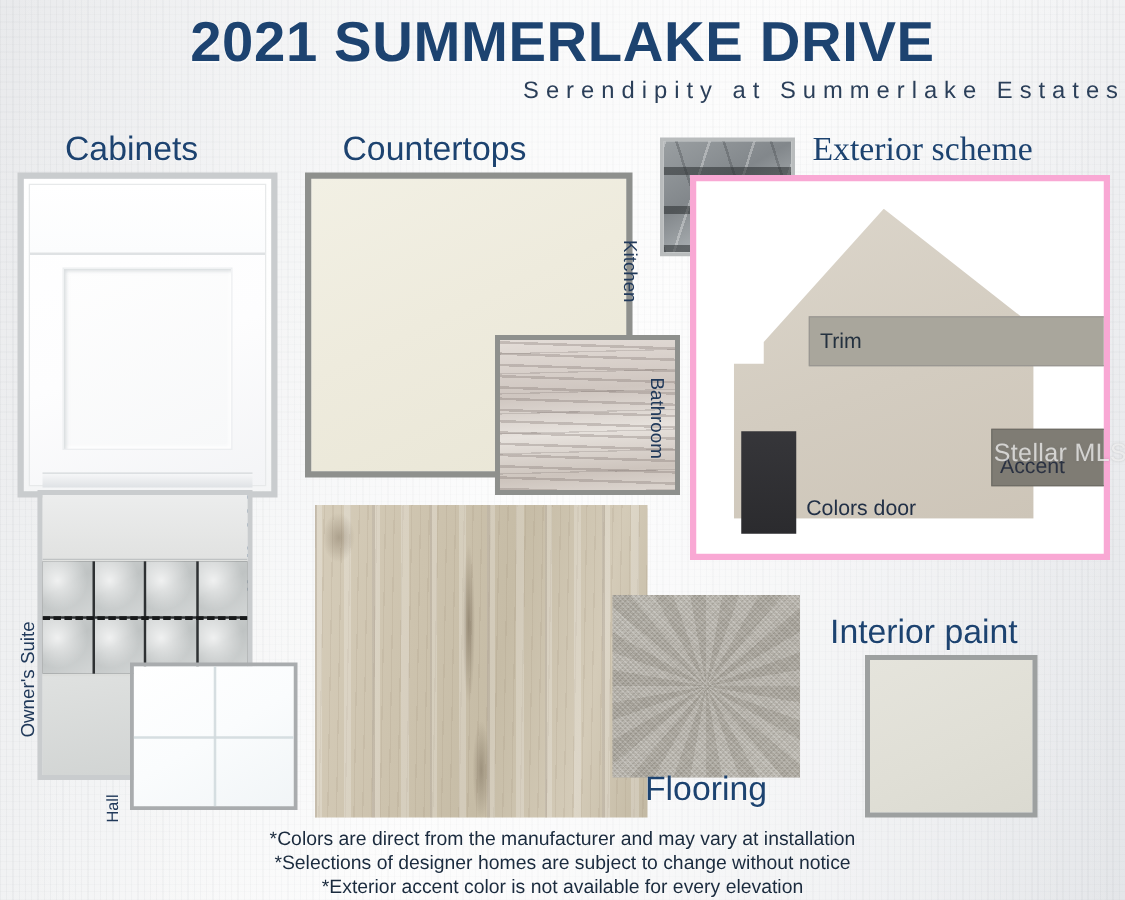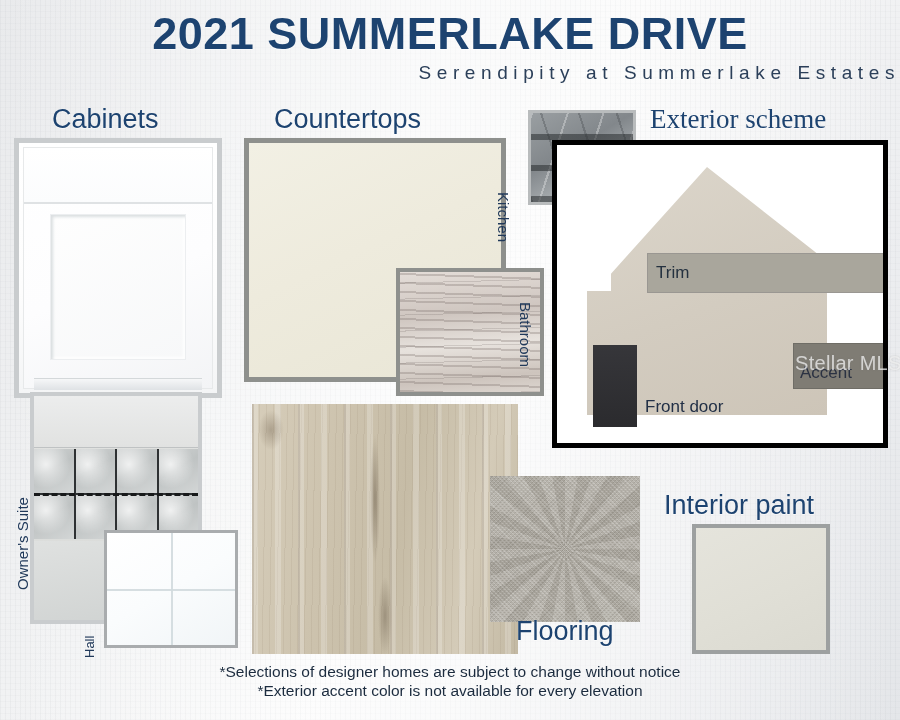--- a/index.html
+++ b/index.html
@@ -117,21 +117,21 @@
         rgba(255,255,255,0) 2px, rgba(255,255,255,0) 34px),
       repeating-linear-gradient(72deg,
         rgba(70,74,78,.35) 0px, rgba(70,74,78,.35) 2px,
         rgba(255,255,255,0) 2px, rgba(255,255,255,0) 36px),
       linear-gradient(150deg,#9a9fa2 0%, #82878b 40%, #a5aaad 65%, #767b7f 100%);
   }
 
   
   #exterior-box {
     left: 552px; top: 140px; width: 336px; height: 308px;
-    border: 5px solid #000000; background: #ffffff;
+    border: 5px solid #f9a8d4; background: #ffffff;
     overflow: hidden;
   }
   #house-shape {
     position: absolute; left: 30px; top: 22px; width: 240px; height: 248px;
     background: linear-gradient(160deg,#dcd6cb 0%, #d3ccc0 55%, #cdc5b8 100%);
     clip-path: polygon(50% 0%, 100% 38%, 100% 100%, 0% 100%, 0% 50%, 10% 50%, 10% 43%);
   }
   #trim-band {
     position: absolute; left: 90px; top: 108px; width: 240px; height: 40px;
     background: #a9a69c;
@@ -289,21 +289,21 @@
 
   <div class="sw" id="exterior-box">
     <div id="house-shape"></div>
     <div id="trim-band">
       <span>Trim</span>
     </div>
     <div id="accent-band">
       <span>Accent</span>
     </div>
     <div id="front-door-swatch"></div>
-    <div id="front-door-label">Front door</div>
+    <div id="front-door-label">Colors door</div>
   </div>
 
   <div id="watermark">Stellar MLS</div>
 
   <div class="sec-label rot-cw" style="left:204px; top:396px;">Wall tile</div>
 
   <div class="sw thin" id="walltile-frame">
     <div id="wt-top"></div>
     <div id="wt-grid">
       <div></div>
@@ -332,17 +332,18 @@
     <div class="knot2"></div>
     <div class="knot3"></div>
   </div>
   <div class="sw" id="floor-carpet"></div>
   <div class="sec-label" style="left:516px; top:616px;">Flooring</div>
 
   <div class="sec-label" style="left:664px; top:490px;">Interior paint</div>
   <div class="sw" id="interior-paint-swatch"></div>
 
   <div id="footer">
+    <div>*Colors are direct from the manufacturer and may vary at installation</div>
     <div>*Selections of designer homes are subject to change without notice</div>
     <div>*Exterior accent color is not available for every elevation</div>
   </div>
 
 </div>
 
 </body></html>

